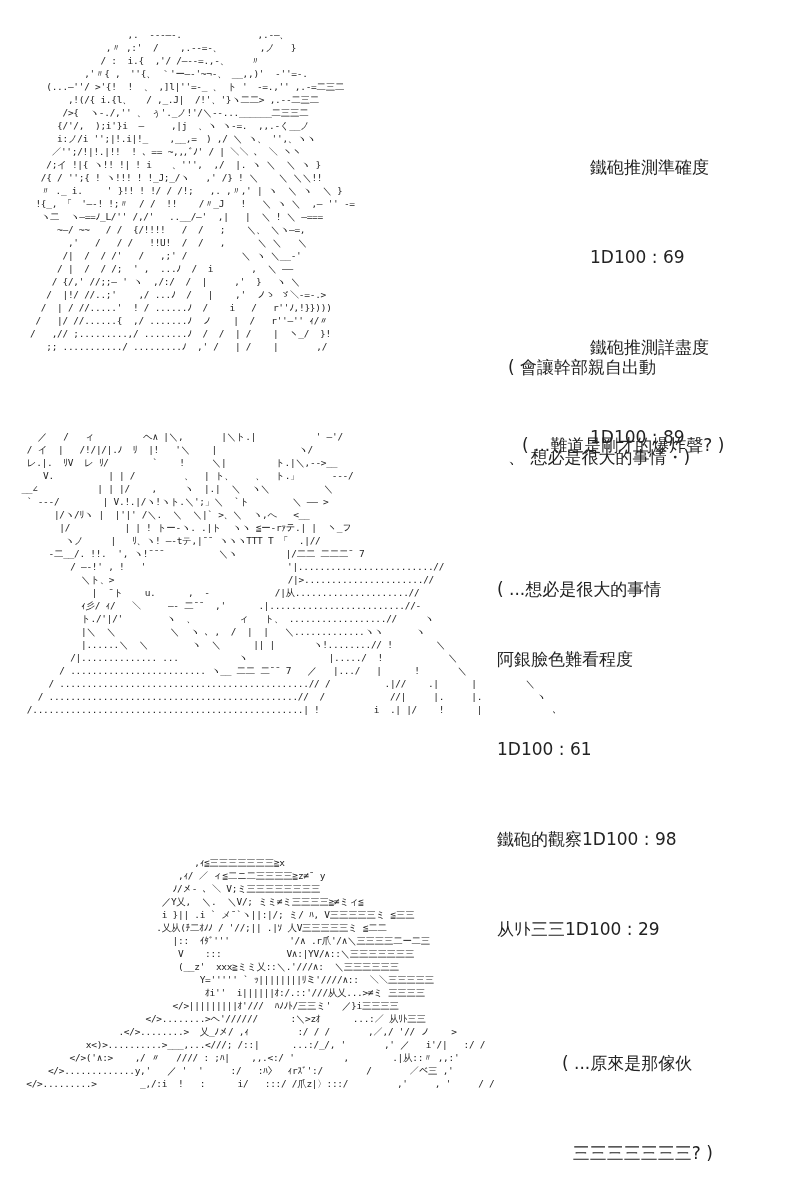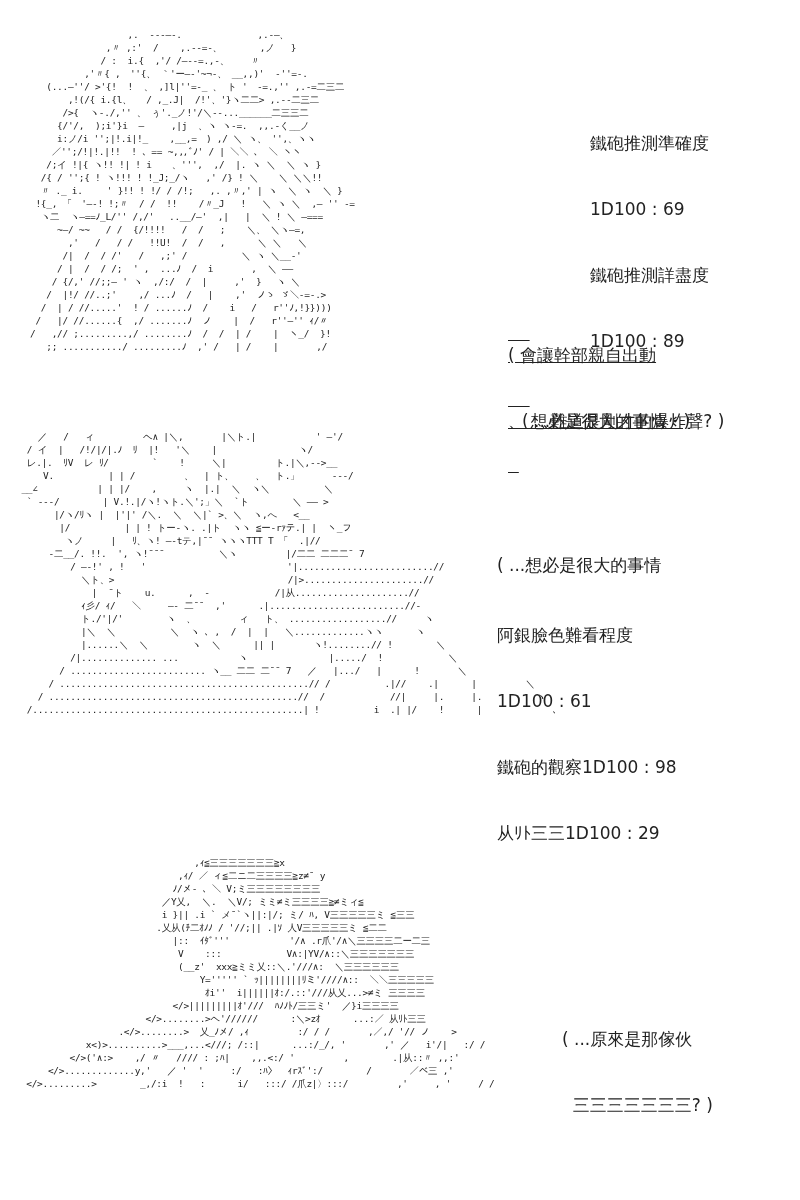--- a/index.html
+++ b/index.html
@@ -4,21 +4,21 @@
 <style>
   html, body { margin: 0; padding: 0; background: #ffffff; }
   body { width: 800px; height: 1200px; position: relative; overflow: hidden;
          font-family: "DejaVu Sans", sans-serif; color: #1a1a1a; }
   .panel { position: absolute; left: 0; width: 800px; }
   .aa { position: absolute; margin: 0; white-space: pre;
         font-family: "DejaVu Sans Mono", monospace; font-size: 9.5px; line-height: 13px;
         color: #222; letter-spacing: -0.3px; }
   .txt { position: absolute; margin: 0; font-family: "DejaVu Sans", sans-serif;
          font-size: 17px; line-height: 22px; color: #222; white-space: pre; }
-  .txt div { height: 22px; }
+  .txt div { height: 22px; margin-top: 24px; }
 </style>
 </head>
 <body>
 
 <div class="panel" style="top:0;height:400px;">
   <pre class="aa" id="aa1" style="left:30px;top:28px;">                  ,.  ---—-.              ,.-—、
               ,〃 ,:'  /    ,.--=-、       ,ノ   }
              / :  i.{  ,'/ /—--=.,-、    〃
           ,'〃{ ,ゝ''{、 ｀'ー—-'~¬-、 __,,)'  -''=-.
    (...—''/ &gt;'{!  !  、 ,]l|''=-_ 、 ト 'ゝ-=.,'' ,.-=二三二
@@ -41,21 +41,21 @@
   /  | / //.....'  ! / ......ﾉ  /    i   /   r''ﾉ,!}})))
  /   |/ //......{  ,/ .......ﾉ  ノ    |  /   r''—'' ｨ/〃
 /   ,// ;.........,/ ........ﾉ  /  /  | /    |  ヽ_/  }!
    ;; .........../ .........ﾉ  ,' /   | /    |       ,/</pre>
   <div class="txt" style="left:590px;top:88px;">
     <div>鐵砲推測準確度</div>
     <div>1D100 : 69</div>
     <div>鐵砲推測詳盡度</div>
     <div>1D100 : 89</div>
   </div>
-  <div class="txt" style="left:508px;top:300px;text-decoration:underline;">
+  <div class="txt" style="left:508px;top:288px;">
     <div>( 會讓幹部親自出動</div>
     <div>、 想必是很大的事情・)</div>
   </div>
   <div class="txt" style="left:522px;top:366px;">
     <div>( ...難道是剛才的爆炸聲? )</div>
   </div>
 </div>
 
 <div class="panel" style="top:420px;height:420px;">
   <pre class="aa" id="aa2" style="left:16px;top:10px;">    ／   /   ィ         ヘ∧ |＼,       |＼ト.|           ' —'/

